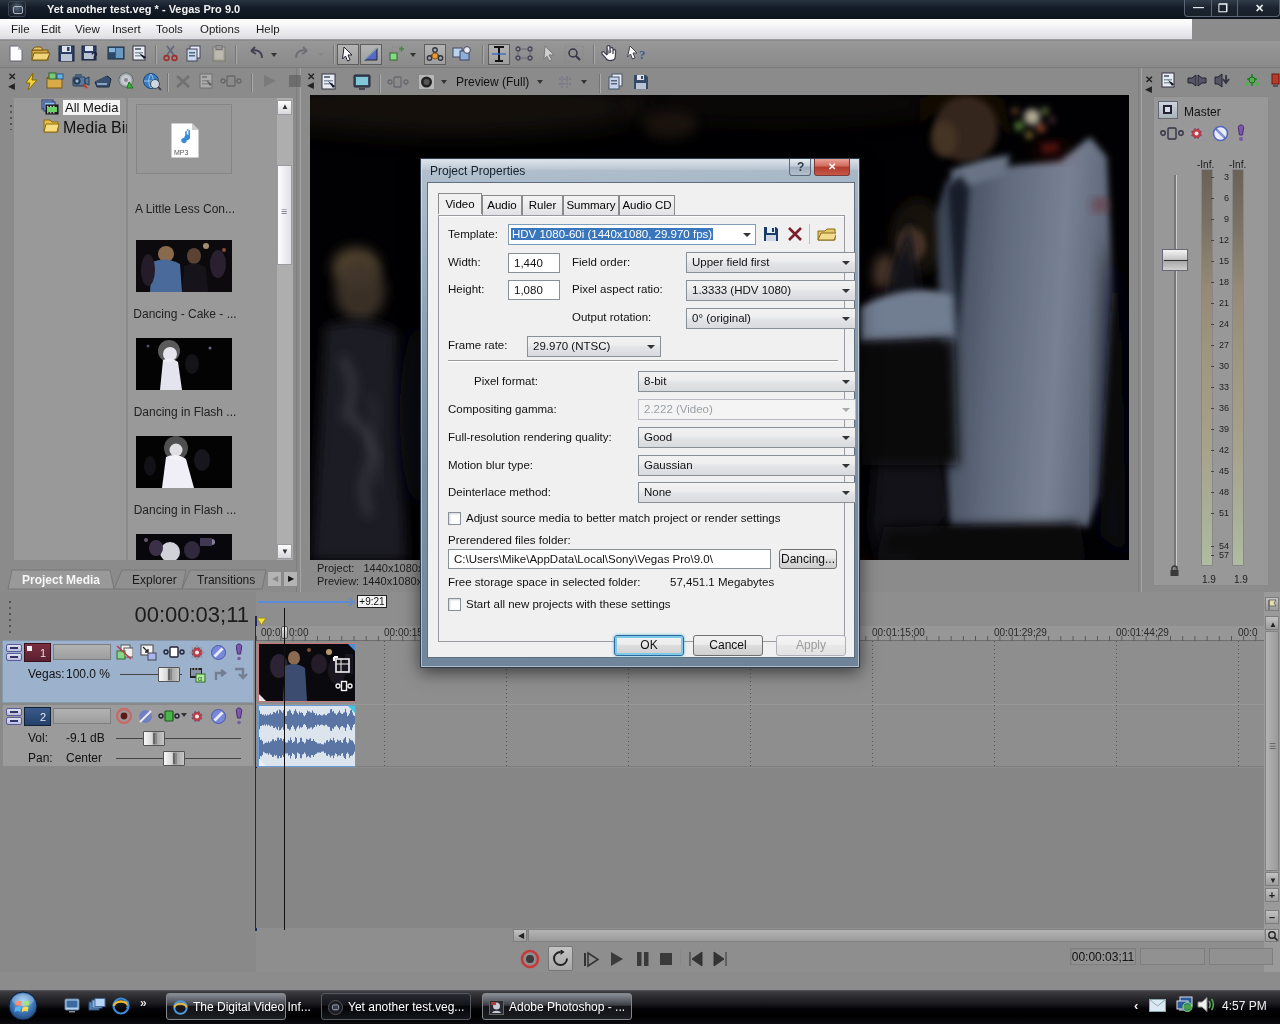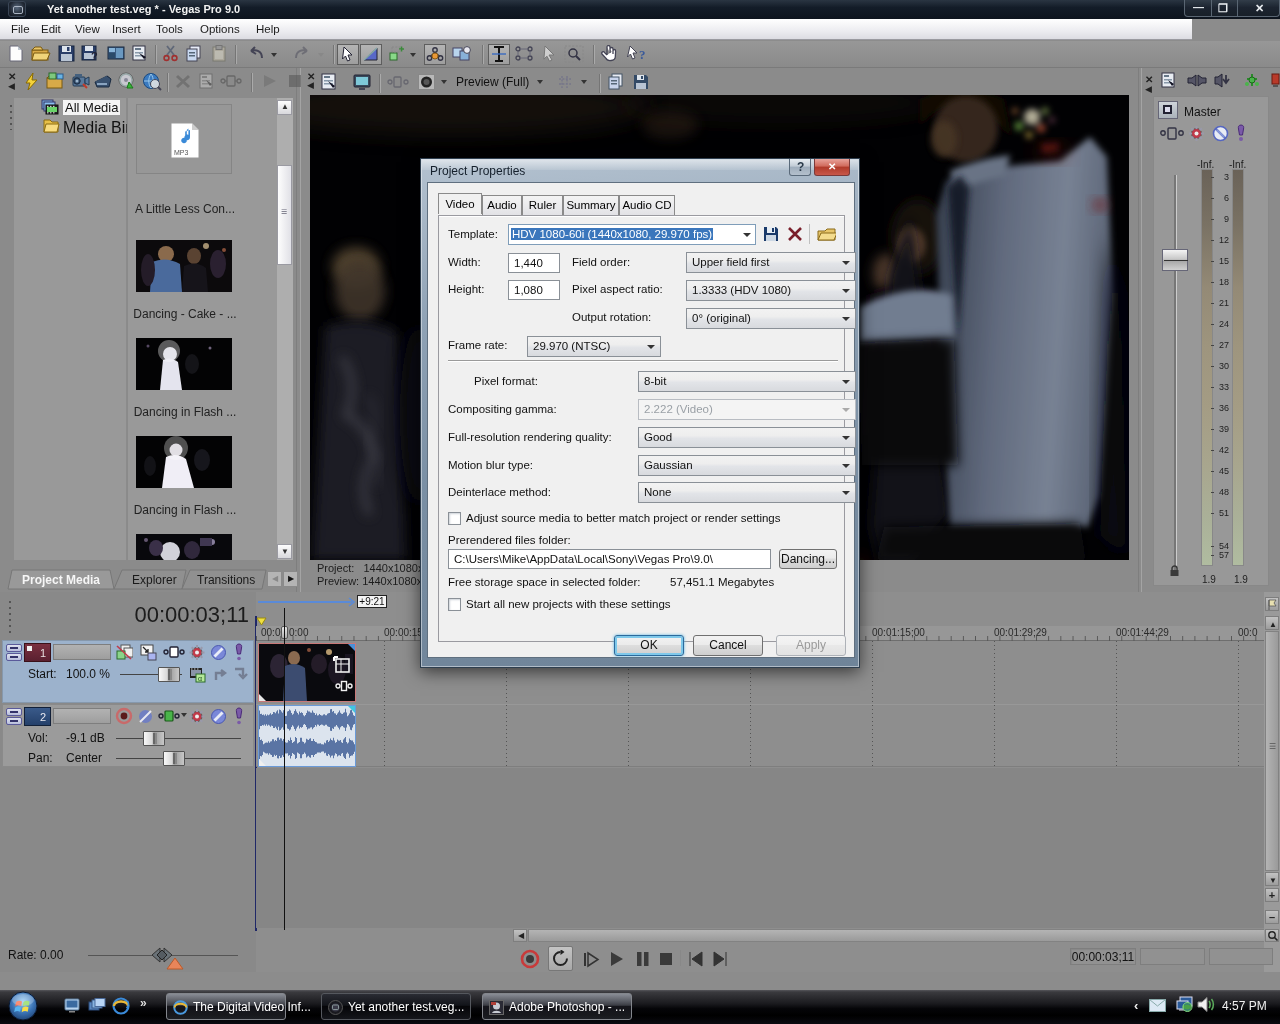--- a/index.html
+++ b/index.html
@@ -745,21 +745,21 @@
           </svg>
         <svg class="ticon gear" style="left:185px;top:3px;">
             <use href="#g-gear"></use>
           </svg>
         <svg class="ticon mute" style="left:207px;top:3px;">
             <use href="#g-mute"></use>
           </svg>
         <svg class="ticon solo" style="left:231px;top:2px;">
             <use href="#g-solo"></use>
           </svg>
-        <span style="position:absolute;left:25px;top:26px;font-size:12px;color:#111;">Start:</span>
+        <span style="position:absolute;left:25px;top:26px;font-size:12px;color:#111;">Vegas:</span>
         <span style="position:absolute;left:63px;top:26px;font-size:12px;color:#111;">100.0 %</span>
         <div style="position:absolute;left:117px;top:33px;width:62px;height:1px;background:#444;"></div>
         <div class="shandle" style="left:155px;top:26px;"></div>
         <svg class="ticon" style="left:186px;top:26px;" width="18" height="16" viewBox="0 0 18 16">
             <rect x="1" y="1" width="12" height="10" fill="#222"></rect>
             <rect x="2" y="3" width="10" height="6" fill="#8a94a8"></rect>
             <rect x="2" y="1.5" width="1.5" height="1" fill="#ccc"></rect>
             <rect x="5" y="1.5" width="1.5" height="1" fill="#ccc"></rect>
             <rect x="8" y="1.5" width="1.5" height="1" fill="#ccc"></rect>
             <rect x="7" y="7" width="9" height="8" fill="#b4e89a" stroke="#2a6a2a"></rect>
@@ -801,32 +801,20 @@
             <use href="#g-solo"></use>
           </svg>
         <span style="position:absolute;left:25px;top:26px;font-size:12px;color:#111;">Vol:</span>
         <span style="position:absolute;left:63px;top:26px;font-size:12px;color:#111;">-9.1 dB</span>
         <div style="position:absolute;left:113px;top:33px;width:125px;height:1px;background:#444;"></div>
         <div class="shandle" style="left:140px;top:26px;"></div>
         <span style="position:absolute;left:25px;top:46px;font-size:12px;color:#111;">Pan:</span>
         <span style="position:absolute;left:63px;top:46px;font-size:12px;color:#111;">Center</span>
         <div style="position:absolute;left:113px;top:53px;width:125px;height:1px;background:#444;"></div>
         <div class="shandle" style="left:160px;top:46px;"></div>
-      </div>
-      <div id="raterow">
-        <span style="position:absolute;left:8px;top:4px;font-size:12px;color:#111;">Rate: 0.00</span>
-        <div style="position:absolute;left:88px;top:11px;width:150px;height:1px;background:#555;"></div>
-        <svg style="position:absolute;left:148px;top:2px;" width="28" height="18" viewBox="0 0 28 18">
-            <path d="M12 2 L4 9 l8 7 z" fill="#6a7278" stroke="#333"></path>
-            <path d="M16 2 l8 7 -8 7 z" fill="#6a7278" stroke="#333"></path>
-            <path d="M14 4 l5 5 -5 5 -5 -5 z" fill="#555c62" stroke="#222"></path>
-          </svg>
-        <svg style="position:absolute;left:166px;top:13px;" width="18" height="13" viewBox="0 0 18 13">
-            <path d="M9 1 L17 12 H1 Z" fill="#e8855a" stroke="#b85a2a"></path>
-          </svg>
       </div>
     </div>
     <div id="tl-view">
       <div style="position:absolute;left:-1px;top:24px;width:2px;height:315px;background:#202868;"></div>
       <div style="position:absolute;left:2px;top:9px;width:92px;height:2px;background:#5a8ad8;"></div>
       <svg style="position:absolute;left:88px;top:5px;" width="12" height="10" viewBox="0 0 12 10">
           <path d="M1 5 h7 M5 1 l5 4 -5 4" stroke="#5a8ad8" stroke-width="1.6" fill="none"></path>
         </svg>
       <div style="position:absolute;left:101px;top:3px;width:30px;height:13px;background:#f4f4f4;border:1px solid #222;font-size:10px;color:#111;text-align:center;line-height:12px;">+9:21</div>
       <svg style="position:absolute;left:0px;top:25px;" width="11" height="9" viewBox="0 0 11 9">

